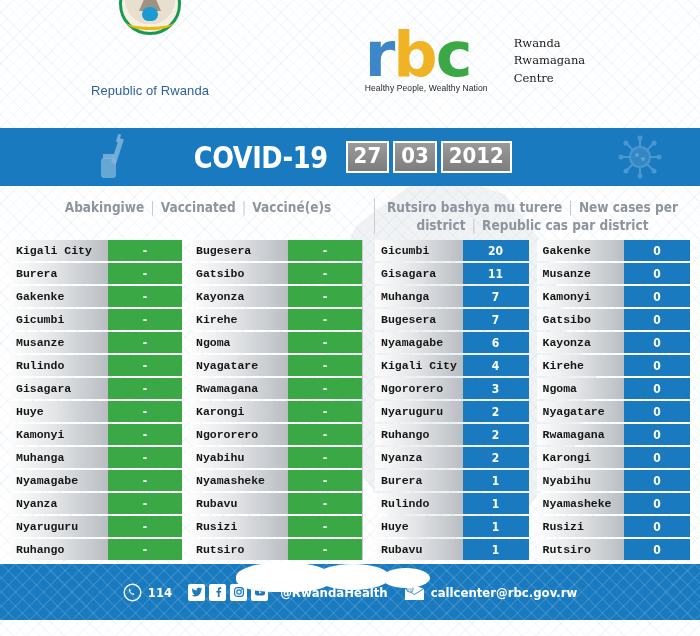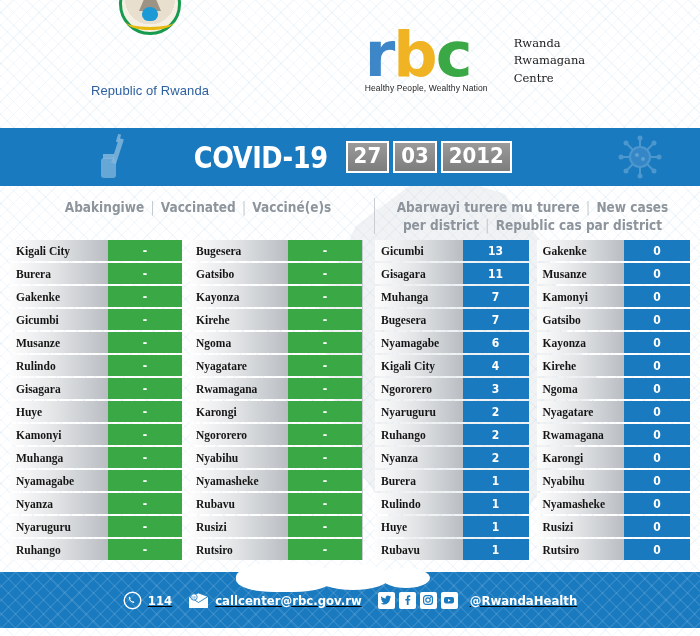--- a/index.html
+++ b/index.html
@@ -148,42 +148,41 @@
   .tbl-right { flex: 1; display: flex; gap: 8px; padding-left: 12px; border-left: 1.5px solid #c9cdd2; }
   .col { flex: 1; display: flex; flex-direction: column; gap: 2px; }
 
   .row { display: flex; height: 21px; align-items: stretch; }
   .row-name {
     flex: 1;
     background: linear-gradient(90deg, #fdfdfd 0%, #e3e5e7 45%, #b9bdc2 100%);
     display: flex; align-items: center;
     padding-left: 6px;
     font-size: 11.5px; font-weight: bold; color: #161616;
-    font-family: Liberation Serif, serif;
+    font-family: Liberation Mono, monospace;
     white-space: nowrap; overflow: hidden; text-align: center;
   }
   .row-val {
     width: 74px; display: flex; align-items: center; justify-content: center;
     color: #ffffff; font-size: 12px; font-weight: bold;
     font-family: "DejaVu Sans Condensed", "Liberation Sans Narrow", "Liberation Sans", sans-serif;
   }
   .val-green { background: #3aa845; }
   .val-blue  { background: #1a7ac0; }
   .tbl-right .row-val { width: 66px; }
   .tbl-right .row-name { font-size: 11.5px; }
 
   
   .footer {
-    position: absolute; left: 0; right: 0; bottom: 8px; z-index: 3;
+    position: absolute; left: 0; right: 0; bottom: 16px; z-index: 3;
     height: 56px; background: #1a7ac0;
     display: flex; align-items: center; justify-content: center; gap: 16px;
     background-image:
       repeating-linear-gradient(135deg, rgba(255,255,255,.10) 0 1.5px, transparent 1.5px 10px),
       repeating-linear-gradient(45deg,  rgba(255,255,255,.10) 0 1.5px, transparent 1.5px 10px);
-    text-decoration: underline;
   }
   .foot-item { display: flex; align-items: center; gap: 6px; }
   .foot-text {
     color: #ffffff; font-size: 13px; font-weight: bold;
     font-family: "DejaVu Sans Condensed", "Liberation Sans Narrow", "Liberation Sans", sans-serif;
   }
   .social-group { display: flex; align-items: center; gap: 4px; }
   .sq {
     width: 17px; height: 17px; background: #ffffff; border-radius: 2px;
     display: flex; align-items: center; justify-content: center;
@@ -275,21 +274,21 @@
     <div class="sec-title">
       <span>Abakingiwe</span>
       <span class="sep">|</span>
       <span>Vaccinated</span>
       <span class="sep">|</span>
       <span>Vacciné(e)s</span>
     </div>
   </div>
   <div class="sec-right">
     <div class="sec-title">
-      <span>Abarwayi turere mu turere</span>
+      <span>Rutsiro bashya mu turere</span>
       <span class="sep">|</span>
       <span>New cases per district</span>
       <span class="sep">|</span>
       <span>Republic cas par district</span>
     </div>
   </div>
 </div>
 
 <div class="tables">
   <div class="tbl-left">
@@ -407,21 +406,21 @@
         <div class="row">
           <div class="row-name">Rutsiro</div>
           <div class="row-val val-green">-</div>
         </div>
       </div>
   </div>
   <div class="tbl-right">
     <div class="col" id="case-col1">
         <div class="row">
           <div class="row-name">Gicumbi</div>
-          <div class="row-val val-blue">13</div>
+          <div class="row-val val-blue">20</div>
         </div>
         <div class="row">
           <div class="row-name">Gisagara</div>
           <div class="row-val val-blue">11</div>
         </div>
         <div class="row">
           <div class="row-name">Muhanga</div>
           <div class="row-val val-blue">7</div>
         </div>
         <div class="row">
@@ -536,52 +535,52 @@
 
 <div class="footer">
   <div class="foot-item">
     <svg width="19" height="19" viewBox="0 0 19 19">
       <circle cx="9.5" cy="9.5" r="8.3" fill="none" stroke="#fff" stroke-width="1.4"></circle>
       <path d="M6.3 5.4c-.9.9-.6 2.6.9 4.4s3.3 2.6 4.2 1.8l-1.1-1.6-1.2.4-1.9-2 .5-1.2z" fill="#fff"></path>
     </svg>
     <span class="foot-text">114</span>
   </div>
 
+
+  <div class="foot-item">
+    <div class="social-group">
+      <div class="sq">
+        <svg width="12" height="12" viewBox="0 0 12 12">
+            <path d="M11 2.4c-.4.2-.8.3-1.2.4.4-.3.7-.7.9-1.2-.4.3-.9.4-1.4.6A2.2 2.2 0 005.6 4c0 .2 0 .3.1.5C3.9 4.4 2.3 3.6 1.3 2.3c-.2.3-.3.7-.3 1.1 0 .8.4 1.4 1 1.8-.4 0-.7-.1-1-.3 0 1 .8 1.9 1.8 2.1-.2.1-.4.1-.6.1h-.4c.3.8 1 1.4 1.9 1.5-.7.6-1.6.9-2.6.9H.6c1 .6 2.1.9 3.3.9 4 0 6.2-3.3 6.2-6.2v-.3c.4-.3.8-.7 1-1.2z" fill="#1a7ac0"></path>
+          </svg>
+      </div>
+      <div class="sq">
+        <svg width="12" height="12" viewBox="0 0 12 12">
+            <path d="M7.6 11V6.6h1.5l.2-1.7H7.6V3.8c0-.5.1-.8.8-.8h.9V1.4c-.2 0-.7-.1-1.3-.1-1.3 0-2.2.8-2.2 2.3v1.3H4.3v1.7h1.5V11z" fill="#1a7ac0"></path>
+          </svg>
+      </div>
+      <div class="sq">
+        <svg width="12" height="12" viewBox="0 0 12 12">
+            <rect x="1.6" y="1.6" width="8.8" height="8.8" rx="2.6" fill="none" stroke="#1a7ac0" stroke-width="1.2"></rect>
+            <circle cx="6" cy="6" r="2.2" fill="none" stroke="#1a7ac0" stroke-width="1.2"></circle>
+            <circle cx="8.7" cy="3.3" r=".8" fill="#1a7ac0"></circle>
+          </svg>
+      </div>
+      <div class="sq">
+        <svg width="12" height="12" viewBox="0 0 12 12">
+            <rect x="1" y="3" width="10" height="6.4" rx="1.8" fill="#1a7ac0"></rect>
+            <path d="M5 4.9l2.6 1.4L5 7.7z" fill="#fff"></path>
+          </svg>
+      </div>
+    </div>
+    <span class="foot-text" style="margin-left:6px">@RwandaHealth</span>
+  </div>
 
   <div class="foot-item">
     <svg width="21" height="17" viewBox="0 0 21 17">
       <path d="M1 4.5l9.5 6 9.5-6V16H1z" fill="#fff"></path>
       <path d="M1 4.5L10.5 1 20 4.5l-9.5 6z" fill="#fff" stroke="#1a7ac0" stroke-width=".8"></path>
       <circle cx="6" cy="5" r="3.2" fill="#fff" stroke="#1a7ac0" stroke-width=".8"></circle>
       <text x="6" y="6.6" font-size="4.2" fill="#1a7ac0" text-anchor="middle" font-family="Liberation Sans, sans-serif">@</text>
     </svg>
     <span class="foot-text">callcenter@rbc.gov.rw</span>
   </div>
-
-  <div class="foot-item">
-    <div class="social-group">
-      <div class="sq">
-        <svg width="12" height="12" viewBox="0 0 12 12">
-            <path d="M11 2.4c-.4.2-.8.3-1.2.4.4-.3.7-.7.9-1.2-.4.3-.9.4-1.4.6A2.2 2.2 0 005.6 4c0 .2 0 .3.1.5C3.9 4.4 2.3 3.6 1.3 2.3c-.2.3-.3.7-.3 1.1 0 .8.4 1.4 1 1.8-.4 0-.7-.1-1-.3 0 1 .8 1.9 1.8 2.1-.2.1-.4.1-.6.1h-.4c.3.8 1 1.4 1.9 1.5-.7.6-1.6.9-2.6.9H.6c1 .6 2.1.9 3.3.9 4 0 6.2-3.3 6.2-6.2v-.3c.4-.3.8-.7 1-1.2z" fill="#1a7ac0"></path>
-          </svg>
-      </div>
-      <div class="sq">
-        <svg width="12" height="12" viewBox="0 0 12 12">
-            <path d="M7.6 11V6.6h1.5l.2-1.7H7.6V3.8c0-.5.1-.8.8-.8h.9V1.4c-.2 0-.7-.1-1.3-.1-1.3 0-2.2.8-2.2 2.3v1.3H4.3v1.7h1.5V11z" fill="#1a7ac0"></path>
-          </svg>
-      </div>
-      <div class="sq">
-        <svg width="12" height="12" viewBox="0 0 12 12">
-            <rect x="1.6" y="1.6" width="8.8" height="8.8" rx="2.6" fill="none" stroke="#1a7ac0" stroke-width="1.2"></rect>
-            <circle cx="6" cy="6" r="2.2" fill="none" stroke="#1a7ac0" stroke-width="1.2"></circle>
-            <circle cx="8.7" cy="3.3" r=".8" fill="#1a7ac0"></circle>
-          </svg>
-      </div>
-      <div class="sq">
-        <svg width="12" height="12" viewBox="0 0 12 12">
-            <rect x="1" y="3" width="10" height="6.4" rx="1.8" fill="#1a7ac0"></rect>
-            <path d="M5 4.9l2.6 1.4L5 7.7z" fill="#fff"></path>
-          </svg>
-      </div>
-    </div>
-    <span class="foot-text" style="margin-left:6px">@RwandaHealth</span>
-  </div>
 </div>
 
 </body></html>

